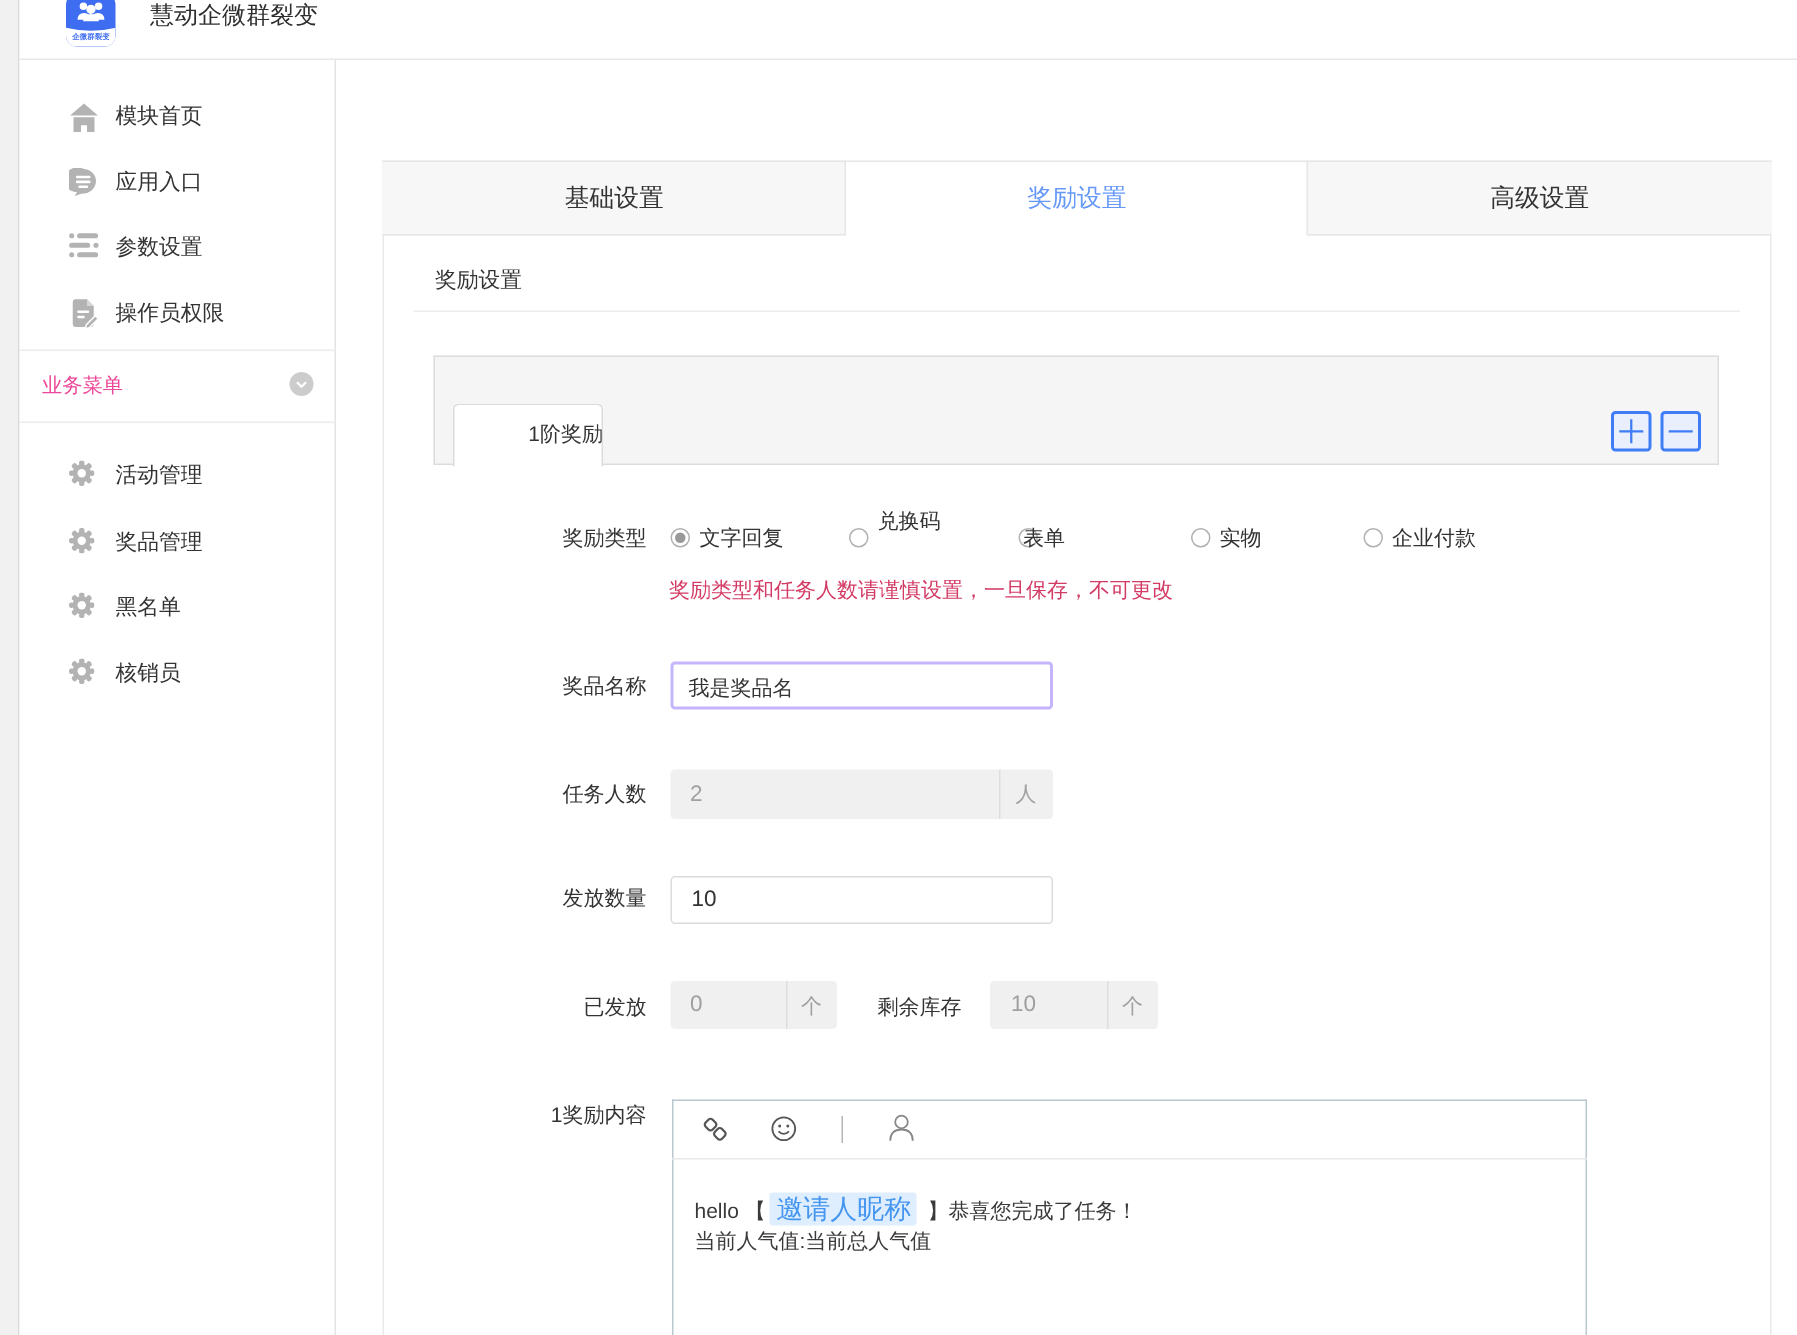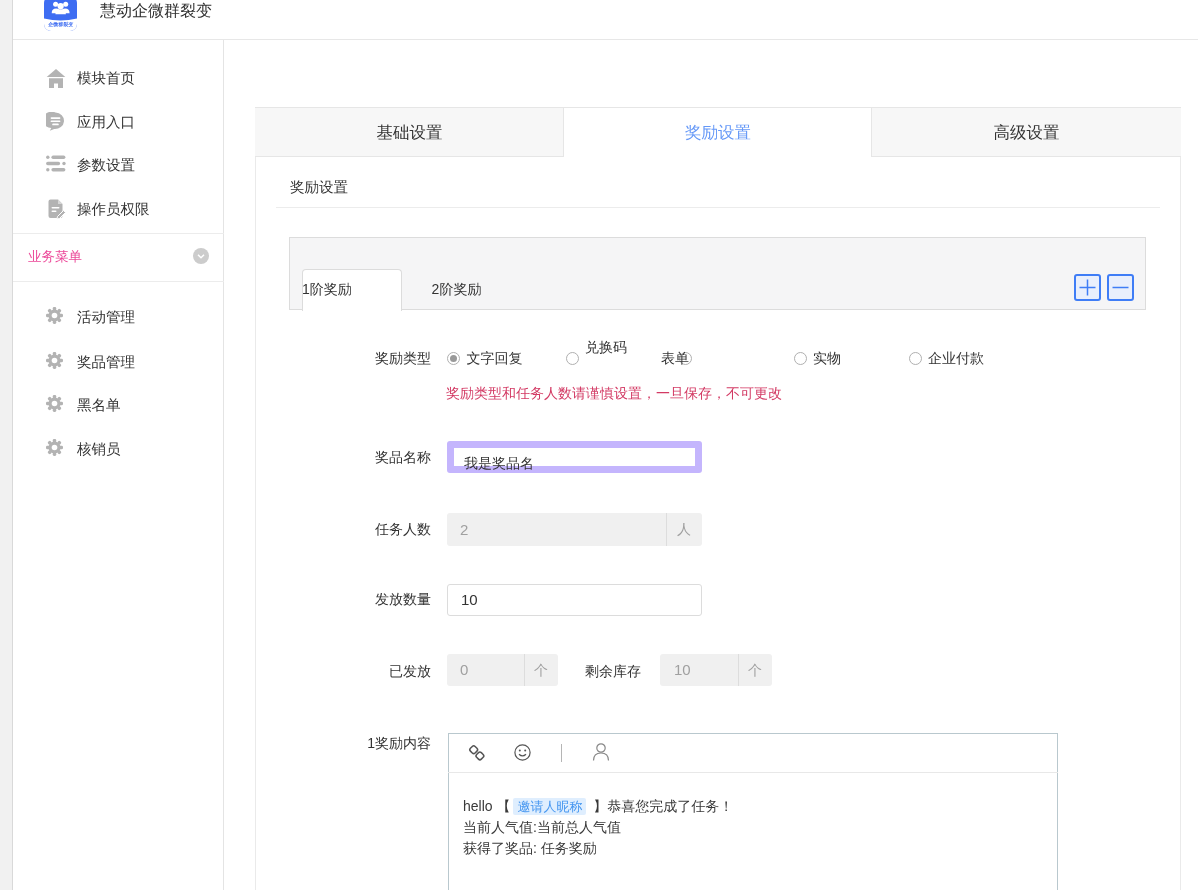--- a/index.html
+++ b/index.html
@@ -153,52 +153,51 @@
   <div class="abs" style="left:564px;top:107px;width:308px;height:50px;background:#fff;border-top:1px solid #e6e6e6;border-right:1px solid #e6e6e6;"></div>
   <div class="abs" style="left:564px;top:107px;width:308px;height:50px;line-height:50px;text-align:center;font-size:16.5px;color:#6598f7;">奖励设置</div>
   <div class="abs" style="left:872px;top:107px;width:309px;height:50px;background:#f7f7f7;border-top:1px solid #e6e6e6;border-bottom:1px solid #e6e6e6;"></div>
   <div class="abs" style="left:872px;top:107px;width:309px;height:50px;line-height:50px;text-align:center;font-size:16.5px;color:#333;">高级设置</div>
 
   <div class="abs" style="left:290px;top:177px;height:20px;line-height:20px;font-size:14.5px;color:#333;">奖励设置</div>
   <div class="abs" style="left:276px;top:207px;width:884px;height:1px;background:#ececec;"></div>
 
   <div class="abs" style="left:289px;top:237px;width:857px;height:73px;background:#f5f5f6;border:1px solid #dcdcdc;"></div>
   <div class="abs" style="left:302px;top:269px;width:100px;height:42px;background:#fff;border:1px solid #dcdcdc;border-bottom:none;border-radius:4px 4px 0 0;"></div>
-  <div class="abs" style="left:302px;top:269px;width:100px;height:41px;line-height:41px;text-align:left;font-size:14px;color:#333;">1阶奖励</div>
-  <div class="abs" style="left:402px;top:269px;width:109px;height:41px;line-height:41px;text-align:center;font-size:14px;color:#333;">2阶奖励</div>
+  <div class="abs" style="left:302px;top:269px;width:100px;height:41px;line-height:41px;text-align:right;font-size:14px;color:#333;">1阶奖励</div>
 
   <div class="abs" style="left:1074px;top:274px;width:27px;height:27px;background:#e9effc;border:2px solid #3f7df6;border-radius:3px;">
     <svg width="23" height="23">
         <path d="M3.5 11.5 H19.5 M11.5 3.5 V19.5" stroke="#3f7df6" stroke-width="1.5"></path>
       </svg>
   </div>
   <div class="abs" style="left:1107px;top:274px;width:27px;height:27px;background:#e9effc;border:2px solid #3f7df6;border-radius:3px;">
     <svg width="23" height="23">
         <path d="M3.5 11.5 H19.5" stroke="#3f7df6" stroke-width="1.5"></path>
       </svg>
   </div>
 
   <div class="abs lbl" style="left:291px;top:348px;width:140px;height:20px;line-height:20px;">奖励类型</div>
   <div id="radios">
       <div class="abs" style="left:446.9px;top:351.5px;width:13px;height:13px;border:1px solid #b0b0b0;border-radius:50%;background:#fff;"></div>
       <div class="abs" style="left:449.9px;top:354.5px;width:7px;height:7px;border-radius:50%;background:#999;"></div>
       <div class="abs" style="left:466.4px;top:348px;height:20px;line-height:20px;font-size:14px;color:#333;">文字回复</div>
       <div class="abs" style="left:565.5px;top:351.5px;width:13px;height:13px;border:1px solid #b0b0b0;border-radius:50%;background:#fff;"></div>
       <div class="abs" style="left:585px;top:337px;height:20px;line-height:20px;font-size:14px;color:#333;">兑换码</div>
       <div class="abs" style="left:678.8px;top:351.5px;width:13px;height:13px;border:1px solid #b0b0b0;border-radius:50%;background:#fff;"></div>
-      <div class="abs" style="left:661px;top:348px;height:20px;line-height:20px;font-size:14px;color:#333;">表单</div>
+      <div class="abs" style="left:682px;top:348px;height:20px;line-height:20px;font-size:14px;color:#333;">表单</div>
       <div class="abs" style="left:793.5px;top:351.5px;width:13px;height:13px;border:1px solid #b0b0b0;border-radius:50%;background:#fff;"></div>
       <div class="abs" style="left:813px;top:348px;height:20px;line-height:20px;font-size:14px;color:#333;">实物</div>
       <div class="abs" style="left:908.5px;top:351.5px;width:13px;height:13px;border:1px solid #b0b0b0;border-radius:50%;background:#fff;"></div>
       <div class="abs" style="left:928px;top:348px;height:20px;line-height:20px;font-size:14px;color:#333;">企业付款</div>
     </div>
   <div class="abs" style="left:446px;top:384px;height:19px;line-height:19px;font-size:14px;color:#d33a64;">奖励类型和任务人数请谨慎设置，一旦保存，不可更改</div>
 
   <div class="abs lbl" style="left:291px;top:447px;width:140px;height:20px;line-height:20px;">奖品名称</div>
-  <div class="abs" style="left:447px;top:441px;width:255px;height:32px;background:#fff;border:7px solid #c4b5fd;border-radius:3px;line-height:30px;font-size:14px;color:#333;padding-left:10px;">我是奖品名</div>
+  <div class="abs" style="left:447px;top:441px;width:255px;height:32px;background:#fff;border:2px solid #c4b5fd;border-radius:3px;line-height:30px;font-size:14px;color:#333;padding-left:10px;">我是奖品名</div>
 
   <div class="abs lbl" style="left:291px;top:519px;width:140px;height:20px;line-height:20px;">任务人数</div>
   <div class="abs" style="left:447px;top:513px;width:255px;height:33px;background:#f0f0f0;border-radius:3px;"></div>
   <div class="abs" style="left:460px;top:513px;height:33px;line-height:33px;font-size:15px;color:#a0a0a0;">2</div>
   <div class="abs" style="left:666px;top:513px;width:1px;height:33px;background:#dddddd;"></div>
   <div class="abs" style="left:666px;top:513px;width:36px;height:33px;line-height:33px;text-align:center;font-size:14px;color:#a0a0a0;">人</div>
 
   <div class="abs lbl" style="left:291px;top:590px;width:140px;height:20px;line-height:20px;font-family:Liberation Mono, monospace;">发放数量</div>
   <div class="abs" style="left:447px;top:584px;width:255px;height:32px;background:#fff;border:1px solid #dcdcdc;border-radius:3px;line-height:30px;font-size:15px;color:#333;padding-left:13px;">10</div>
 
@@ -233,18 +232,17 @@
   </div>
   <div class="abs" style="left:561px;top:744px;width:1px;height:18px;background:#b5b5b5;"></div>
   <div class="abs" style="left:592px;top:742px;">
     <svg width="18" height="19" viewBox="0 0 18 19">
       <circle cx="9" cy="6" r="4.2" fill="none" stroke="#888" stroke-width="1.2"></circle>
       <path d="M1.5 18.5 q0-7.5 7.5-7.5 q7.5 0 7.5 7.5" fill="none" stroke="#888" stroke-width="1.2"></path>
     </svg>
   </div>
 
   <div class="abs" style="left:463px;top:796px;width:580px;font-size:14px;line-height:20.4px;color:#3a3a3a;">
-    <div>hello 【<span style="background:#dfeefe;color:#4596f0;padding:1px 4px;border-radius:2px;margin:0 3px;font-size:13px;">邀请人昵称</span> 】恭喜您完成了任务！</div>
+    <div>hello 【<span style="background:#dfeefe;color:#4596f0;padding:1px 4px;border-radius:2px;margin:0 3px;font-size:18px;">邀请人昵称</span> 】恭喜您完成了任务！</div>
     <div>当前人气值:当前总人气值</div>
-    <div>获得了奖品: 任务奖励</div>
   </div>
 
 </div>
 
 </body></html>

